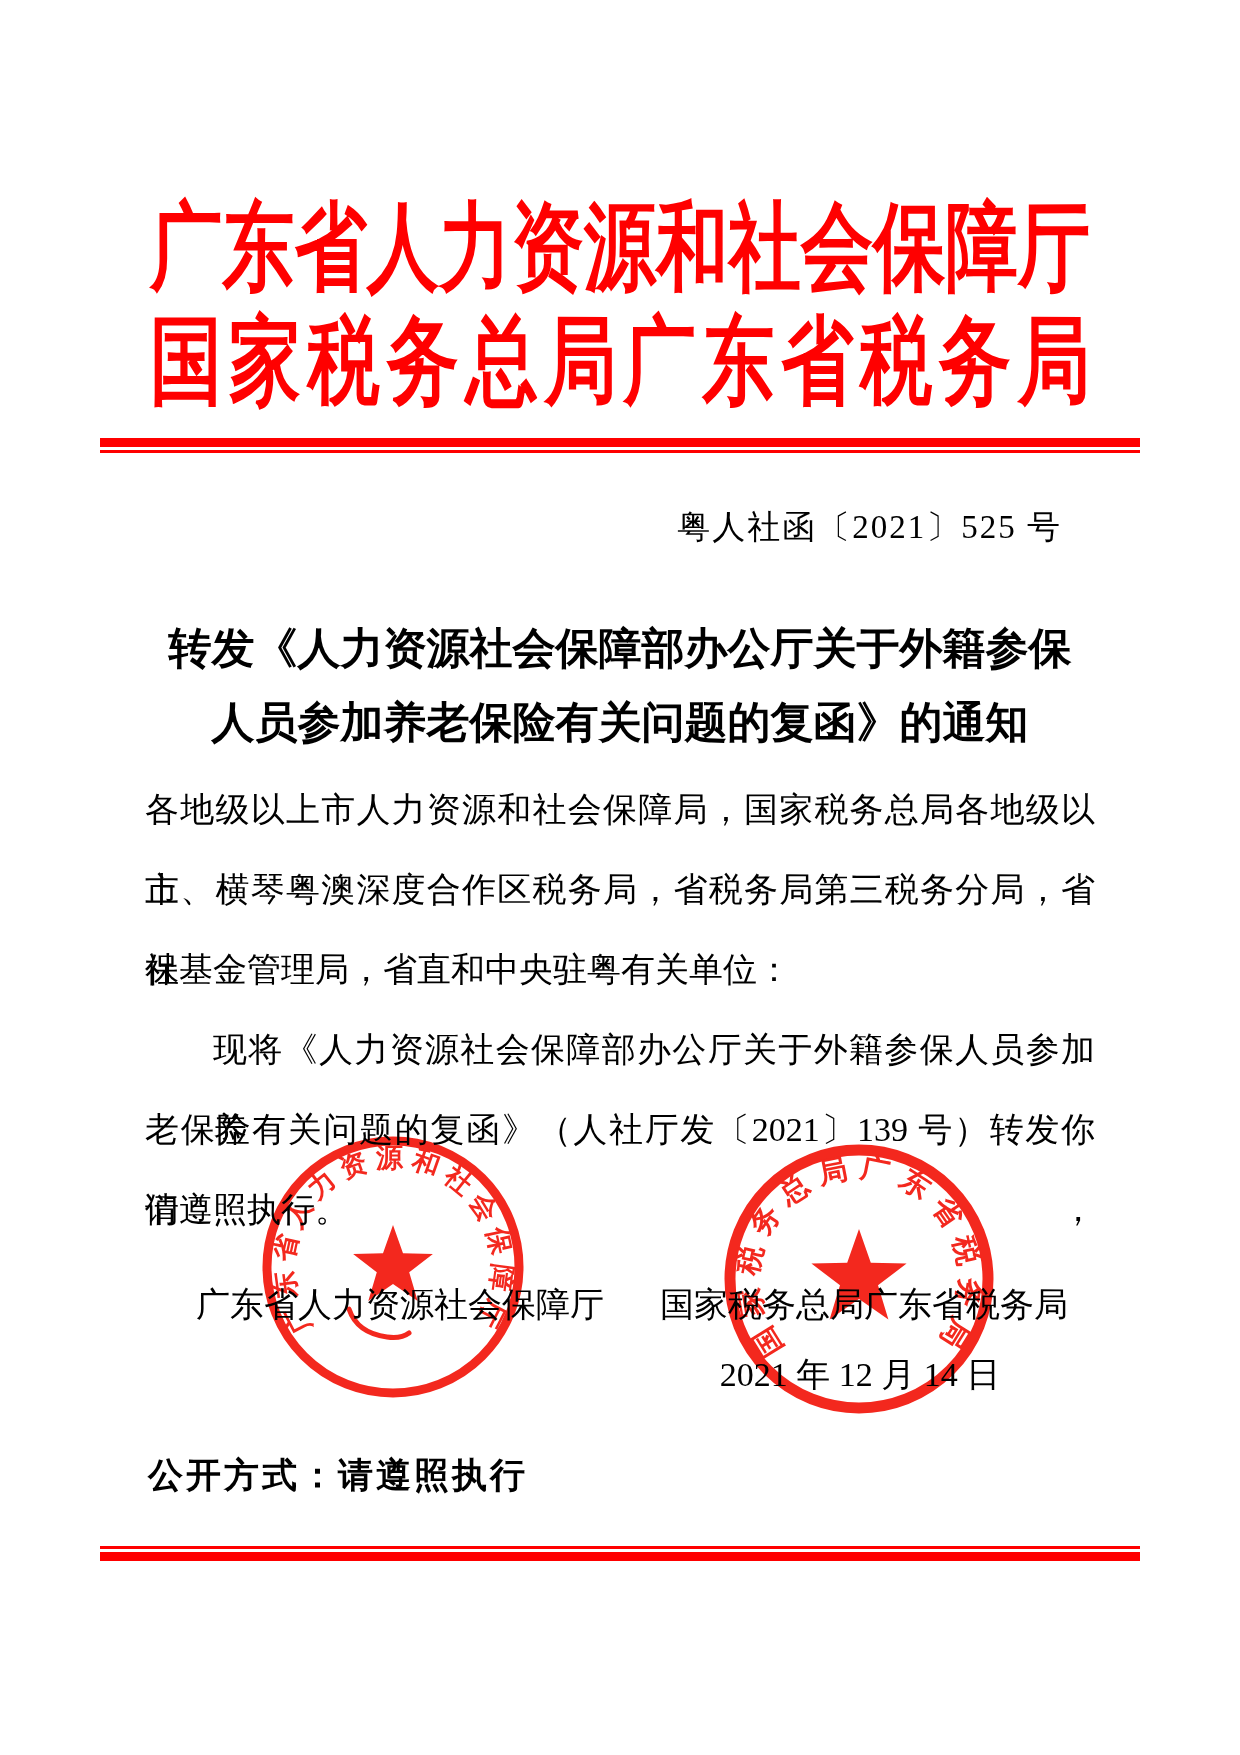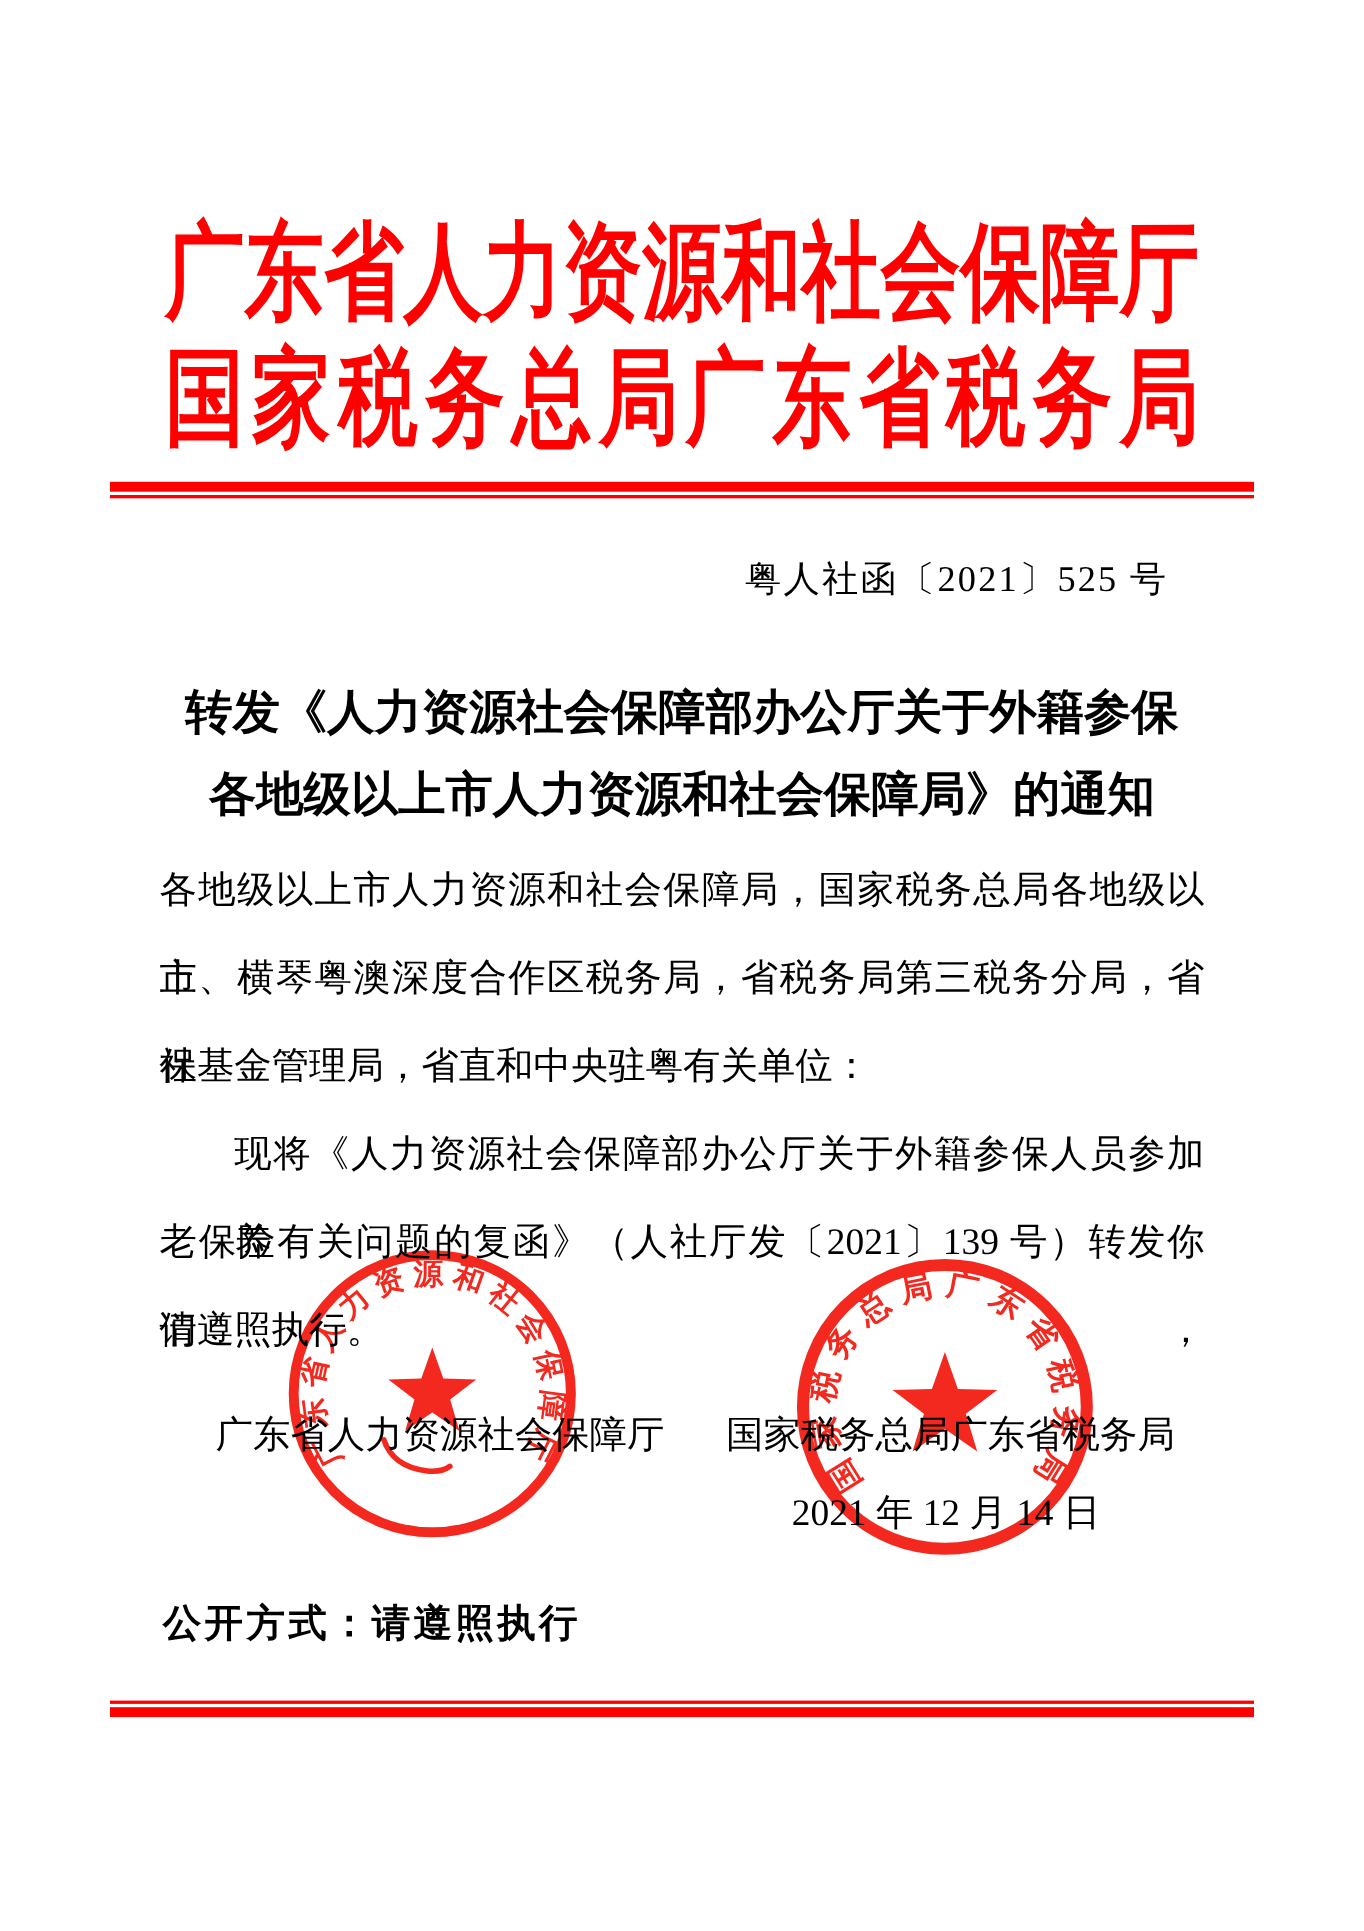--- a/index.html
+++ b/index.html
@@ -97,21 +97,21 @@
   <div class="rule rule-top">
     <div class="thick"></div>
     <div class="gap"></div>
     <div class="thin"></div>
   </div>
 
   <div class="doc-number">粤人社函〔2021〕525 号</div>
 
   <div class="title">
     <div>转发《人力资源社会保障部办公厅关于外籍参保</div>
-    <div>各地级以上市人力资源和社会保障局》的通知</div>
+    <div>人员参加养老保险有关问题的复函》的通知</div>
   </div>
 
   <div class="body-block">
     <div class="bl just">各地级以上市人力资源和社会保障局，国家税务总局各地级以上</div>
     <div class="bl just">市、横琴粤澳深度合作区税务局，省税务局第三税务分局，省社</div>
     <div class="bl">保基金管理局，省直和中央驻粤有关单位：</div>
     <div class="bl just indent">现将《人力资源社会保障部办公厅关于外籍参保人员参加养</div>
     <div class="bl just">老保险有关问题的复函》（人社厅发〔2021〕139 号）转发你们，</div>
     <div class="bl">请遵照执行。</div>
   </div>

